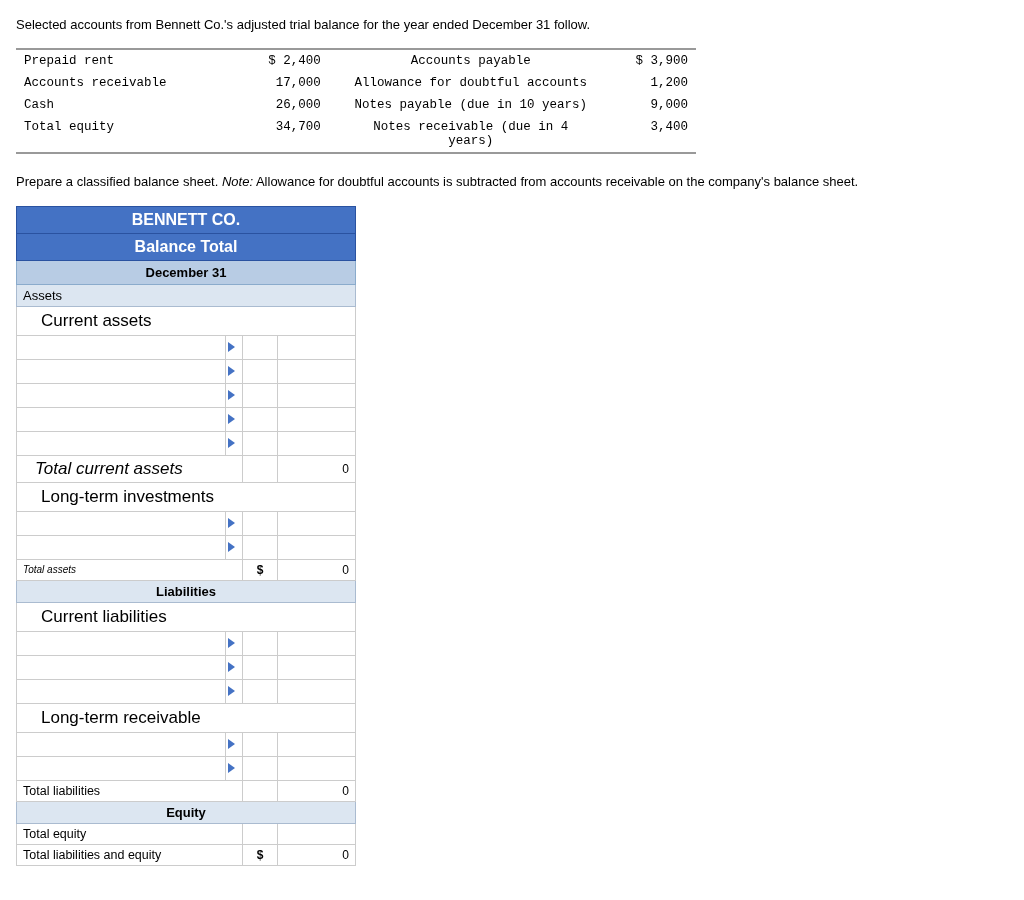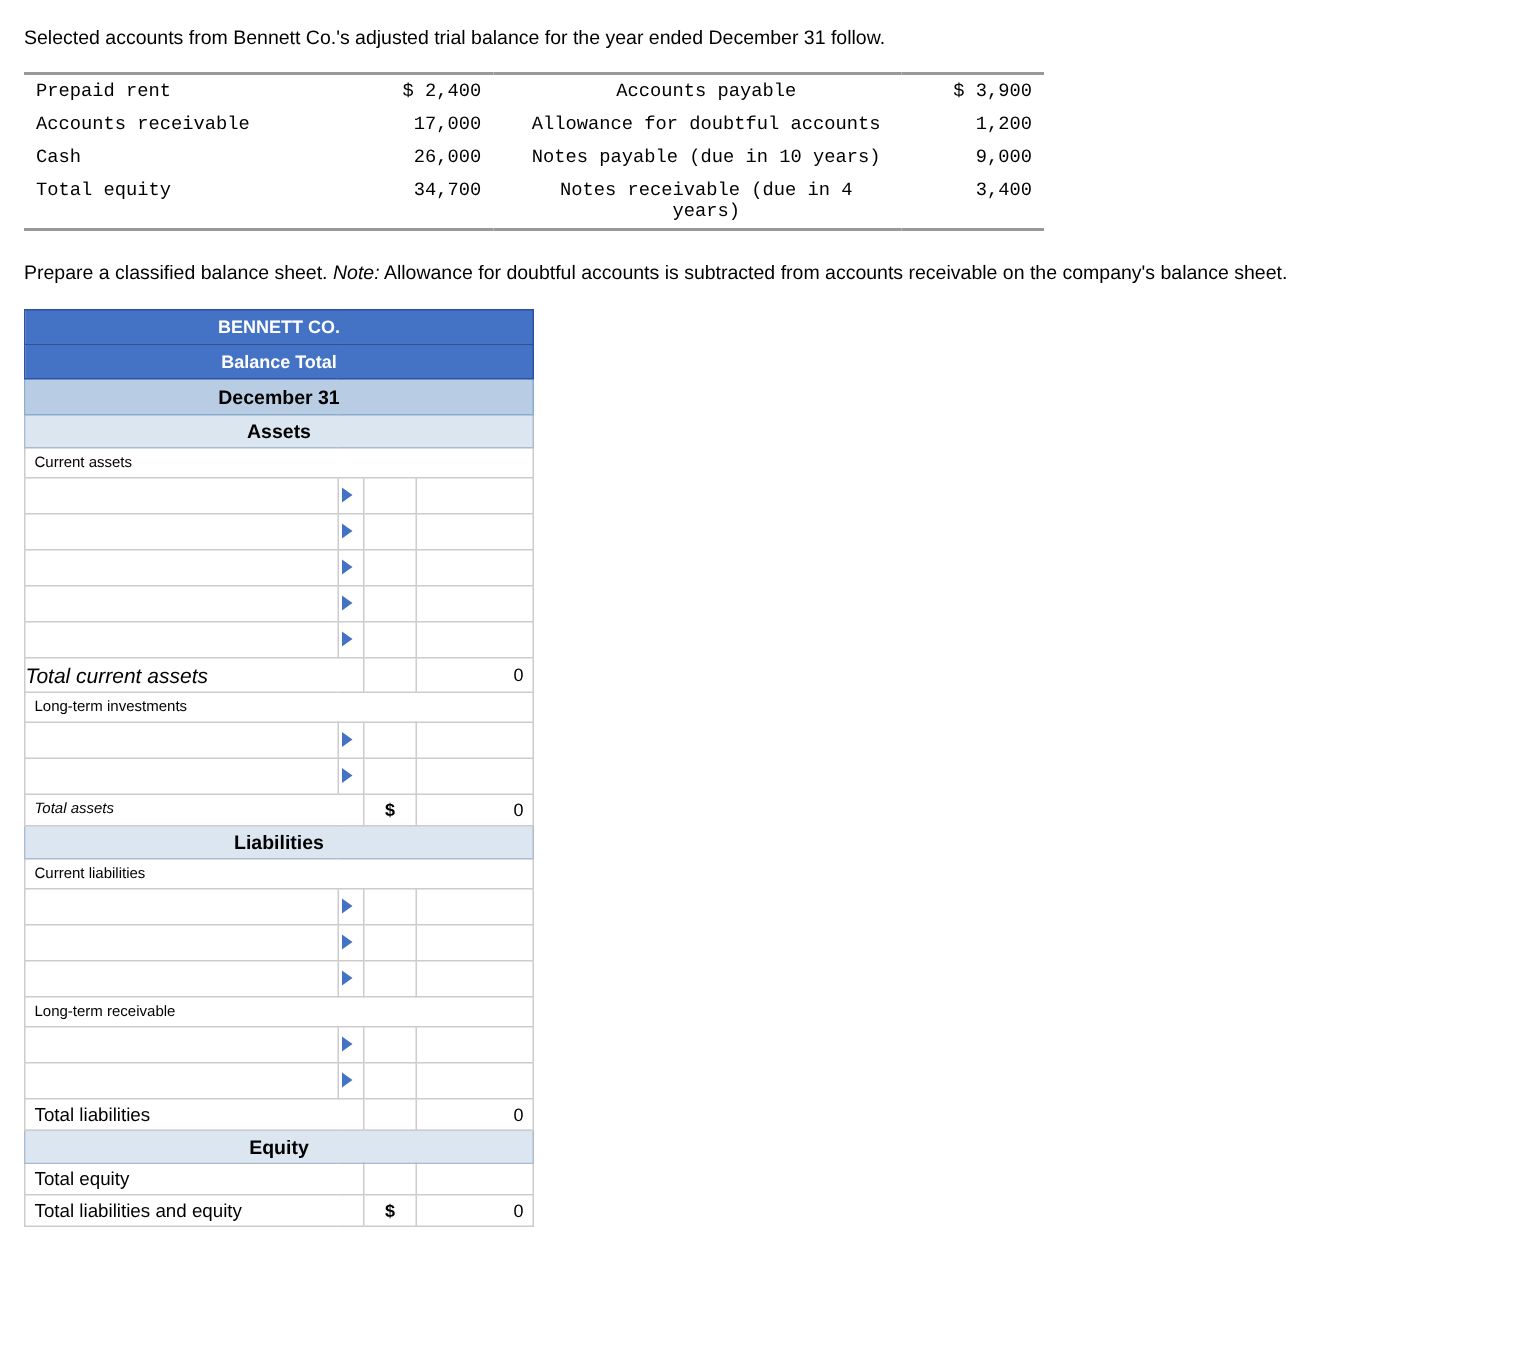--- a/index.html
+++ b/index.html
@@ -52,47 +52,46 @@
       border-collapse: collapse;
       width: 100%;
       border: 1px solid #999;
     }
 
     .bs-header-blue {
       background-color: #4472C4;
       color: #fff;
       text-align: center;
       font-weight: bold;
-      font-size: 12px;
+      font-size: 16px;
       padding: 4px 6px;
       border: 1px solid #2a52a0;
     }
 
     .bs-header-lightblue {
       background-color: #B8CCE4;
       text-align: center;
       font-weight: bold;
       font-size: 13px;
       padding: 4px 6px;
       border: 1px solid #8aabcc;
     }
 
     .bs-subheader {
       background-color: #dce6f1;
-      text-align: center;
-      font-weight: bold;
+      font-weight: normal;
       font-size: 13px;
       padding: 3px 6px;
       border: 1px solid #aabbd0;
     }
 
     .bs-section-label {
-      font-size: 10px;
+      font-size: 17px;
       font-weight: normal;
-      padding: 4px 6px;
+      padding: 4px 24px;
       border: 1px solid #ccc;
       background: #fff;
     }
 
     .bs-input-row {
       border: 1px solid #ccc;
       background: #fff;
     }
 
     .bs-input-row td {
@@ -275,21 +274,21 @@
       </tr>
 
       <tr class="bs-input-row">
         <td class="bs-input-cell"><input type="text" value="" style=""></td>
         <td class="arrow-cell"><span class="arrow-icon"></span></td>
         <td class="bs-dollar-cell"></td>
         <td class="bs-value-cell"><input type="text" value="" style=""></td>
       </tr>
 
       <tr class="bs-total-row">
-        <td colspan="2" style="padding: 3px 0; font-style:italic; font-size:14px; border:1px solid #ccc;">Total current assets</td>
+        <td colspan="2" style="padding: 3px 18px; font-style:italic; font-size:17px; border:1px solid #ccc;">Total current assets</td>
         <td style="border:1px solid #ccc; text-align:center; font-size:12px;"></td>
         <td style="border:1px solid #ccc; text-align:right; padding-right:6px; font-size:12px;">0</td>
       </tr>
 
       <tr>
         <td colspan="4" class="bs-section-label">Long-term investments</td>
       </tr>
 
       <tr class="bs-input-row">
         <td class="bs-input-cell"><input type="text" value="" style=""></td>

